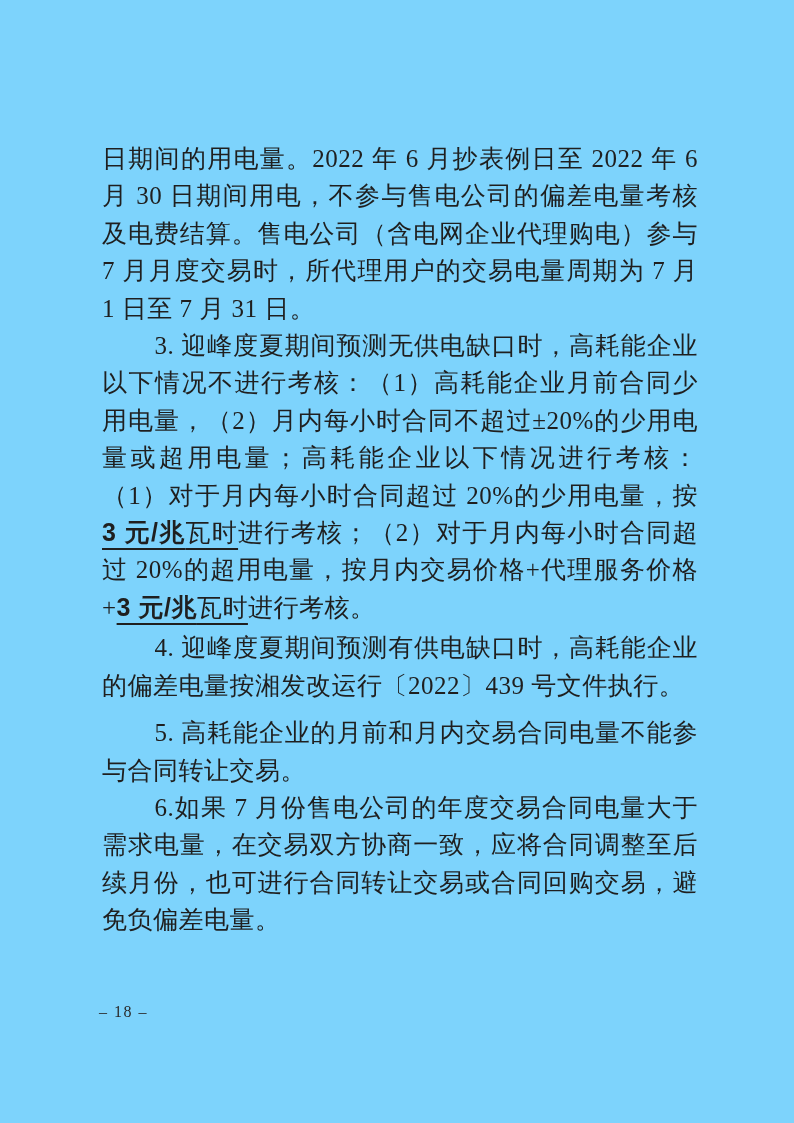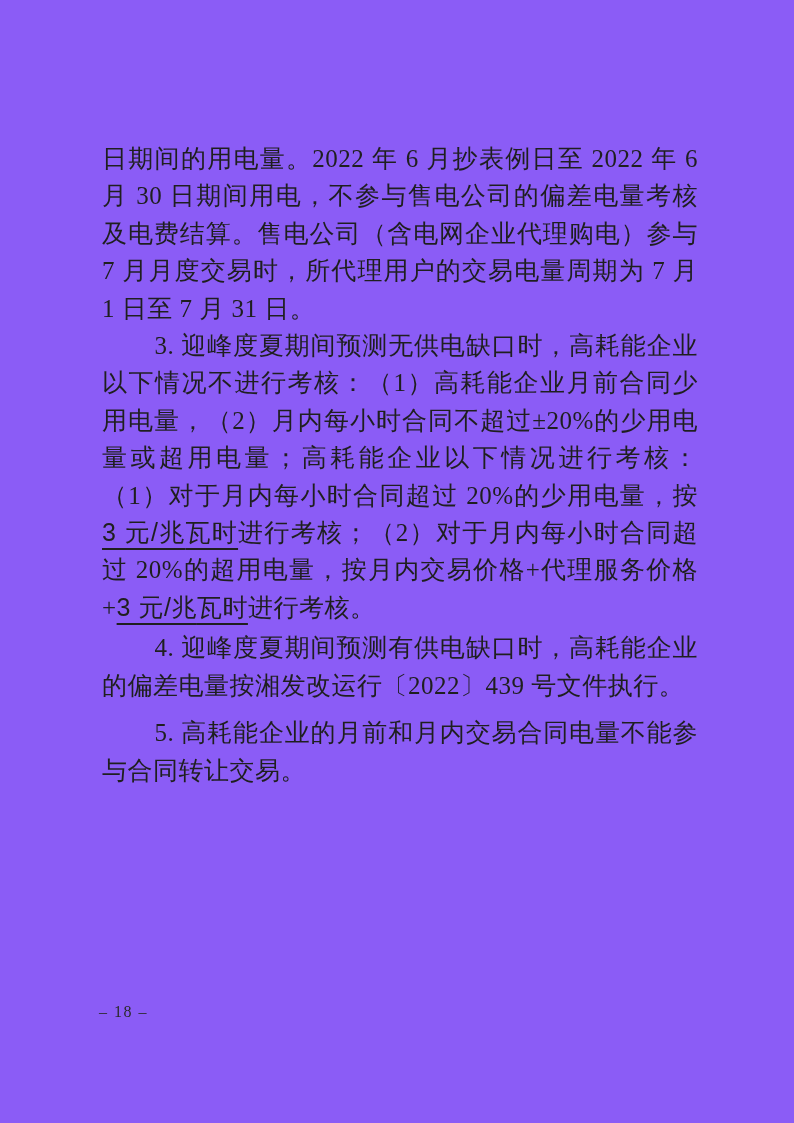--- a/index.html
+++ b/index.html
@@ -4,21 +4,21 @@
 <style>
   html, body {
     margin: 0;
     padding: 0;
     background: #ffffff;
   }
   .page {
     position: relative;
     width: 794px;
     height: 1123px;
-    background: #8b5cf6;
+    background: #7dd3fc;
     overflow: hidden;
     font-family: "Liberation Serif", "DejaVu Serif", serif;
     color: #1f1f1f;
   }
   .content {
     position: absolute;
     left: 102px;
     top: 140px;
     width: 596px;
     font-size: 25px;
@@ -35,36 +35,37 @@
   }
   .content p.gap-small { margin-top: 3px; }
   .content p.gap-medium { margin-top: 10px; }
   .u {
     text-decoration: underline;
     text-decoration-thickness: 2px;
     text-underline-offset: 7px;
   }
   .hl-bold {
     font-family: "Liberation Sans", "DejaVu Sans", sans-serif;
-    font-weight: 400;
+    font-weight: 700;
   }
   .page-number {
     position: absolute;
     left: 99px;
     top: 1003px;
     font-size: 16px;
     letter-spacing: 1.5px;
     color: #2a2a2a;
     font-family: "Liberation Serif", "DejaVu Serif", serif;
   }
 </style>
 </head>
 <body>
 
 <div class="page">
   <div class="content">
     <p class="no-indent">日期间的用电量。2022 年 6 月抄表例日至 2022 年 6 月 30 日期间用电，不参与售电公司的偏差电量考核及电费结算。售电公司（含电网企业代理购电）参与 7 月月度交易时，所代理用户的交易电量周期为 7 月 1 日至 7 月 31 日。</p>
     <p><span>3. 迎峰度夏期间预测无供电缺口时，高耗能企业以下情况不进行考核：（1）高耗能企业月前合同少用电量，（2）月内每小时合同不超过±20%的少用电量或超用电量；高耗能企业以下情况进行考核：（1）对于月内每小时合同超过 20%的少用电量，按 </span><span class="u hl-bold">3 元/兆</span><span class="u">瓦时</span><span>进行考核；（2）对于月内每小时合同超过 20%的超用电量，按月内交易价格+代理服务价格+</span><span class="u hl-bold">3 元/兆</span><span class="u">瓦时</span><span>进行考核。</span></p>
     <p class="gap-small">4. 迎峰度夏期间预测有供电缺口时，高耗能企业的偏差电量按湘发改运行〔2022〕439 号文件执行。</p>
     <p class="gap-medium">5. 高耗能企业的月前和月内交易合同电量不能参与合同转让交易。</p>
+    <p>6.如果 7 月份售电公司的年度交易合同电量大于需求电量，在交易双方协商一致，应将合同调整至后续月份，也可进行合同转让交易或合同回购交易，避免负偏差电量。</p>
   </div>
   <div class="page-number">– 18 –</div>
 </div>
 
 </body></html>

